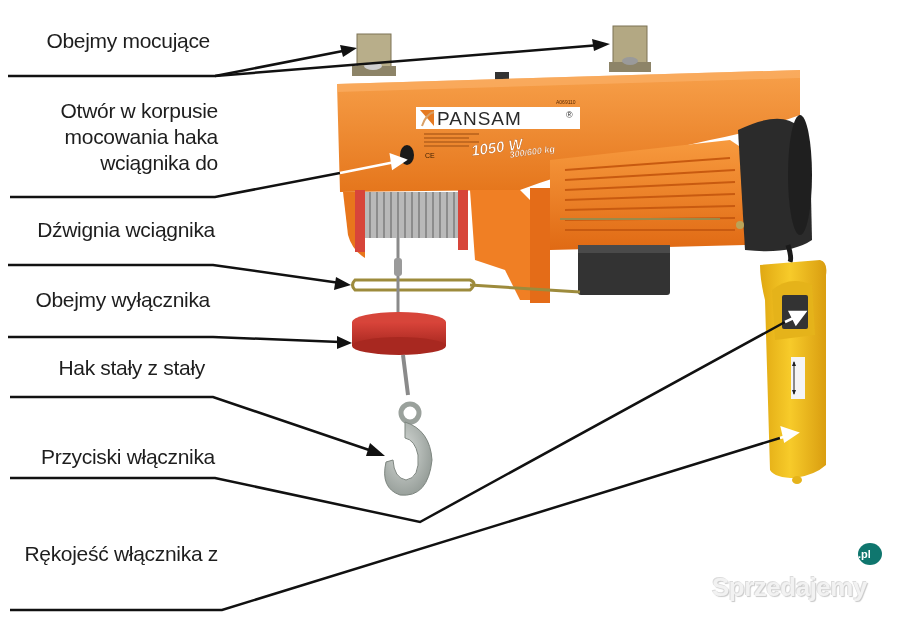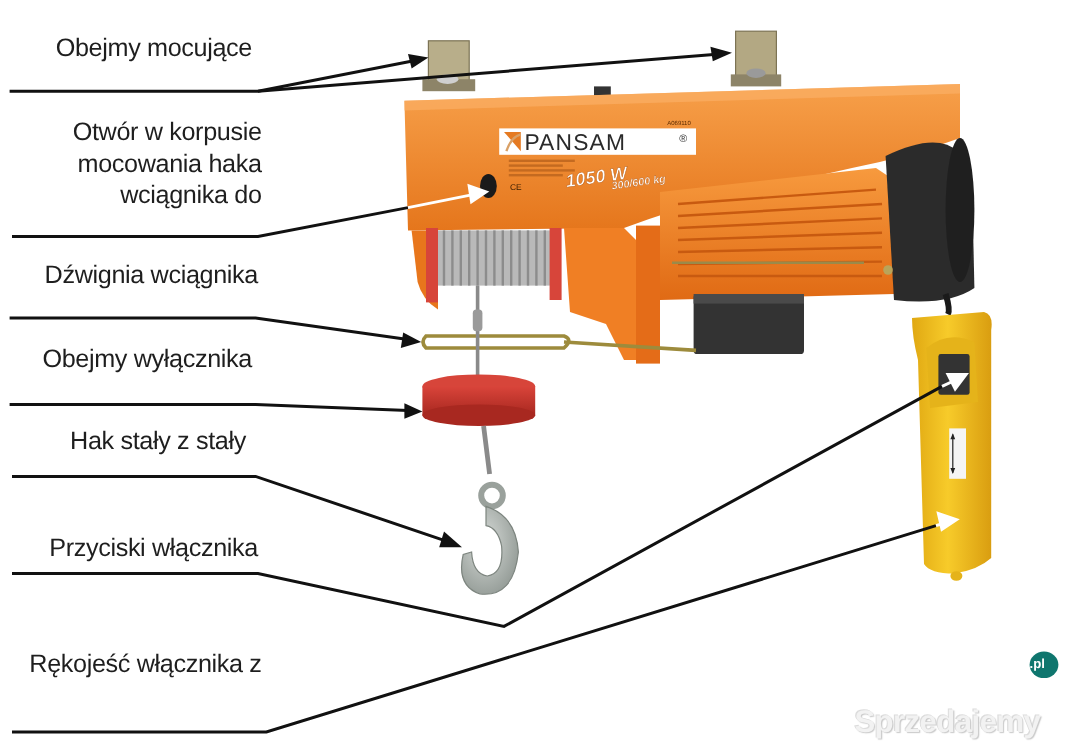--- a/index.html
+++ b/index.html
@@ -1,20 +1,20 @@
 <!DOCTYPE html>
 <html><head>
 <meta charset="utf-8">
 <style>
   html, body { margin: 0; padding: 0; background: #ffffff; }
   body { width: 900px; height: 622px; position: relative; overflow: hidden; font-family: "Liberation Sans", sans-serif; }
   .label { position: absolute; color: #1e1e1e; font-family: "Liberation Sans", sans-serif; font-size: 21px; line-height: 26px; text-align: right; font-stretch: condensed; letter-spacing: -0.3px; }
   .label span { display: block; }
   svg.layer { position: absolute; left: 0; top: 0; }
-  .watermark { position: absolute; left: 712px; top: 572px; font-family: "Liberation Sans", sans-serif; font-weight: bold; font-size: 26px; color: #f2f2f2; text-shadow: 1px 1px 1px #c8c8c8, -1px -1px 0 #dcdcdc; letter-spacing: -0.5px; margin-top: 14px; }
+  .watermark { position: absolute; left: 712px; top: 572px; font-family: "Liberation Sans", sans-serif; font-weight: bold; font-size: 26px; color: #f2f2f2; text-shadow: 1px 1px 1px #c8c8c8, -1px -1px 0 #dcdcdc; letter-spacing: -0.5px; }
   .watermark-badge { position: absolute; left: 858px; top: 543px; width: 24px; height: 22px; border-radius: 50%; background: #0f766e; color: #fff; font-family: "Liberation Sans", sans-serif; font-weight: bold; font-size: 11px; line-height: 22px; text-align: left; }
 </style>
 </head>
 <body>
 
 <svg class="layer" width="900" height="622" viewBox="0 0 900 622">
   <defs>
     <linearGradient id="bodyGrad" x1="0" y1="0" x2="0" y2="1">
       <stop offset="0" stop-color="#f7a04a"></stop>
       <stop offset="1" stop-color="#e5761c"></stop>

